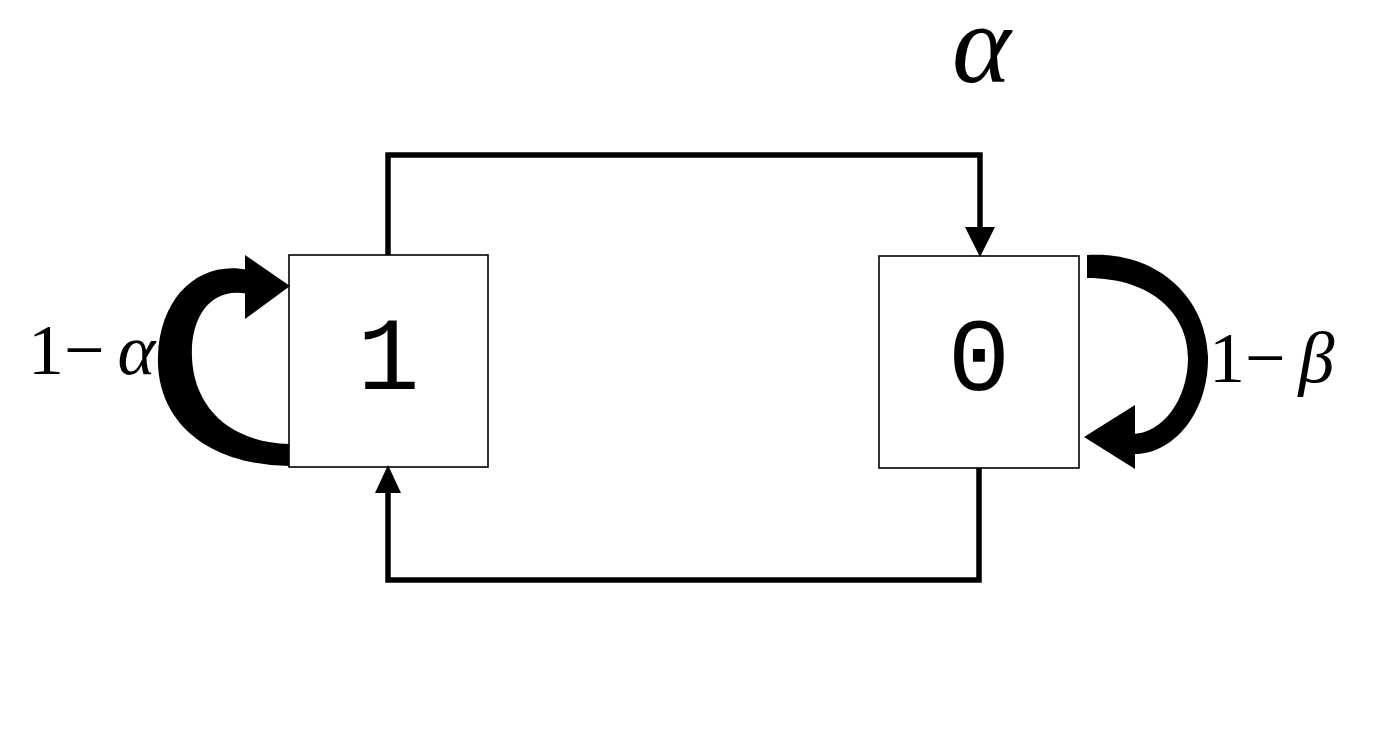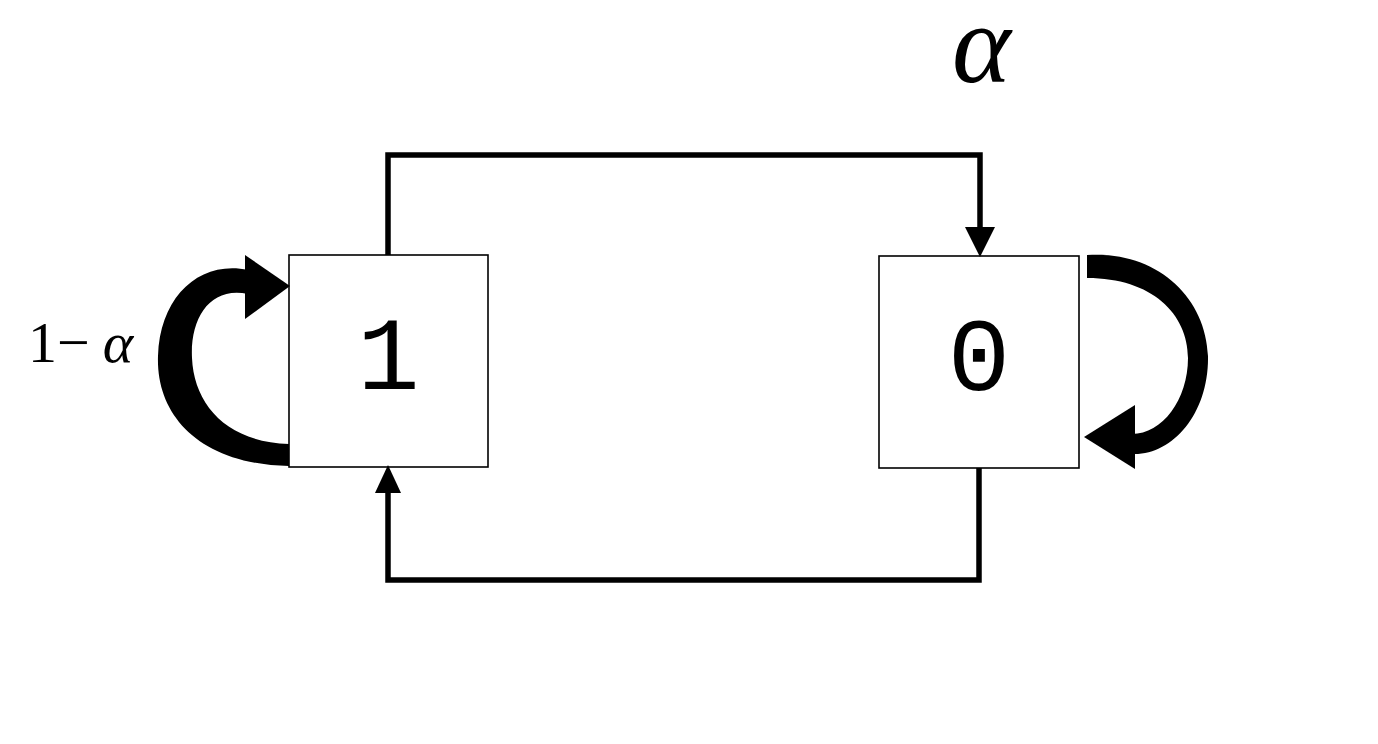--- a/index.html
+++ b/index.html
@@ -39,21 +39,21 @@
   .digit-1 { left: 289px; top: 255px; width: 199px; height: 212px; }
   .digit-0 { left: 879px; top: 256px; width: 200px; height: 212px; }
 
   .alpha-top {
     left: 952px;
     top: -12px;
     font-size: 112px;
     font-style: italic;
   }
   .loop-label {
-    font-size: 58px;
+    font-size: 72px;
   }
   .loop-label .sym {
     font-style: italic;
     margin-left: 13px;
   }
   .loop-label-left  { left: 28px;  top: 314px; }
   .loop-label-right { left: 1209px; top: 322px; }
 
   .repair-label {
     left: 415px;
@@ -104,15 +104,18 @@
   <div class="state-digit digit-1">1</div>
 
   <div class="state-digit digit-0">0</div>
 
   <div class="label alpha-top">α</div>
 
   <div class="label loop-label loop-label-left">
     <span>1−</span><span class="sym">α</span>
   </div>
 
+  <div class="label loop-label loop-label-right">
+    <span>1−</span><span class="sym">β</span>
+  </div>
 
 
 </div>
 
 </body></html>

